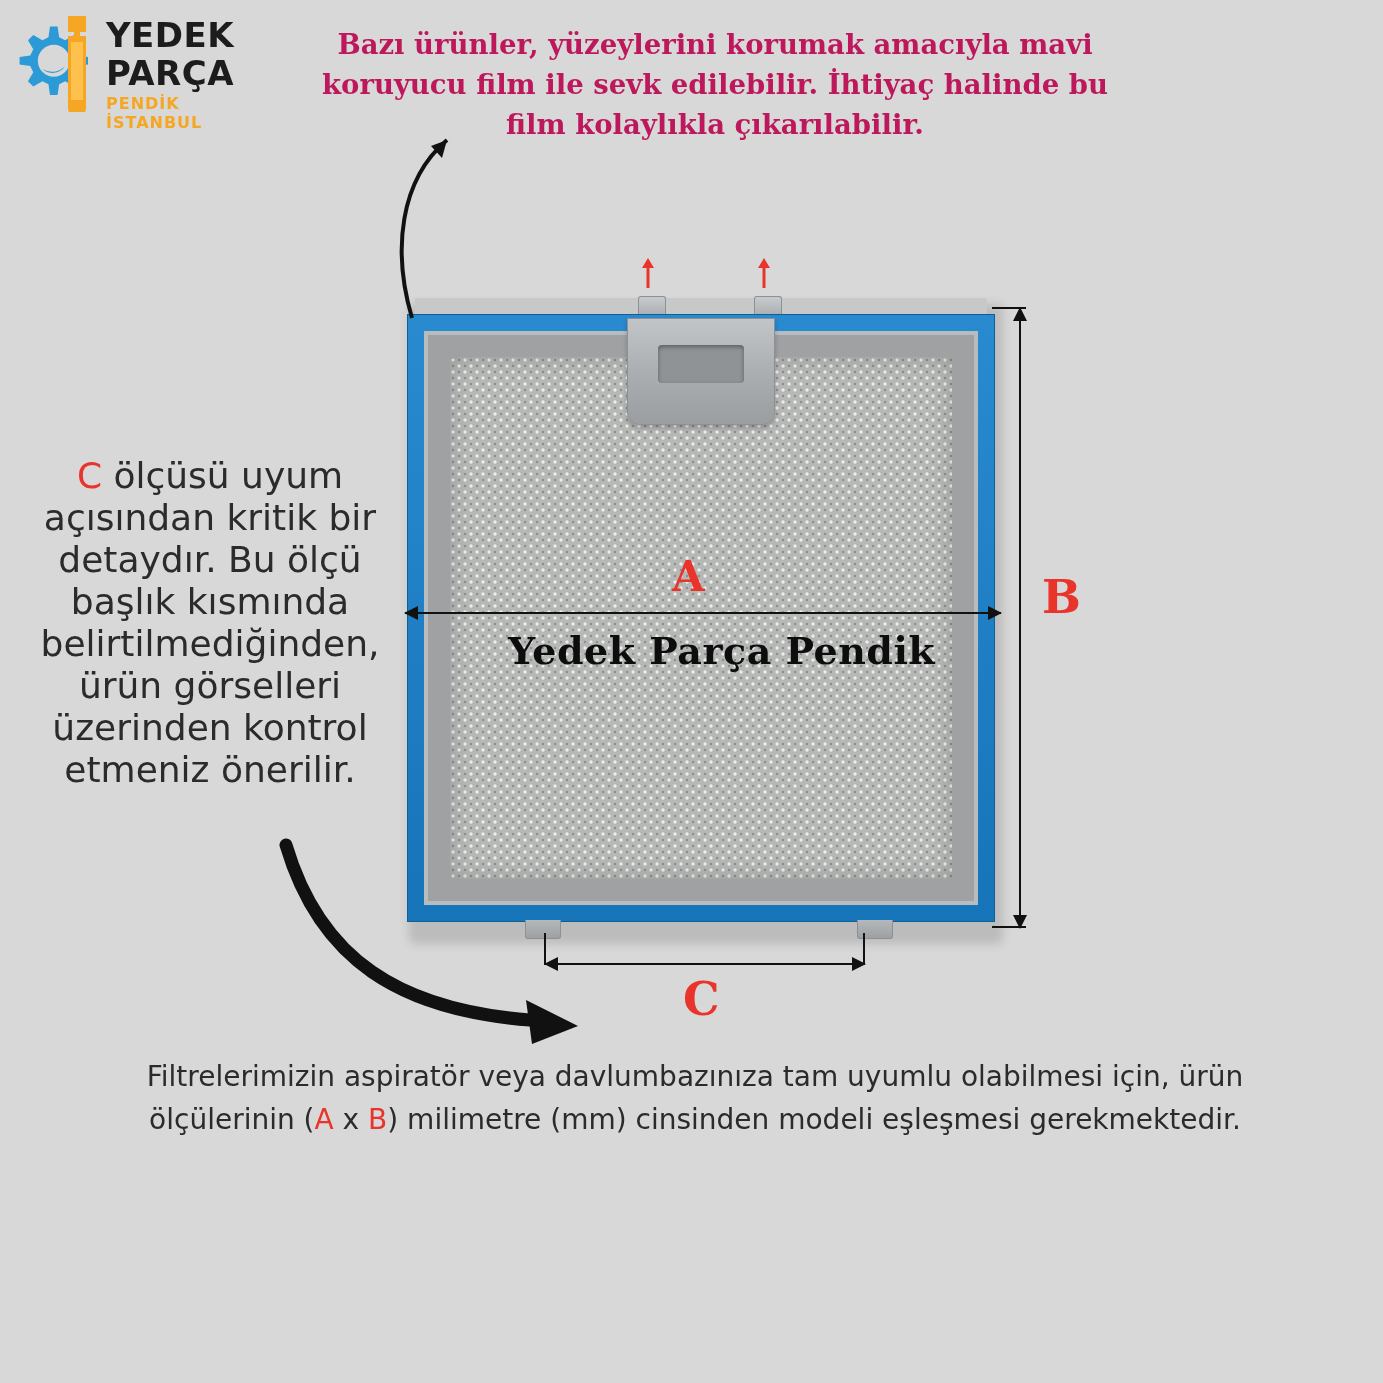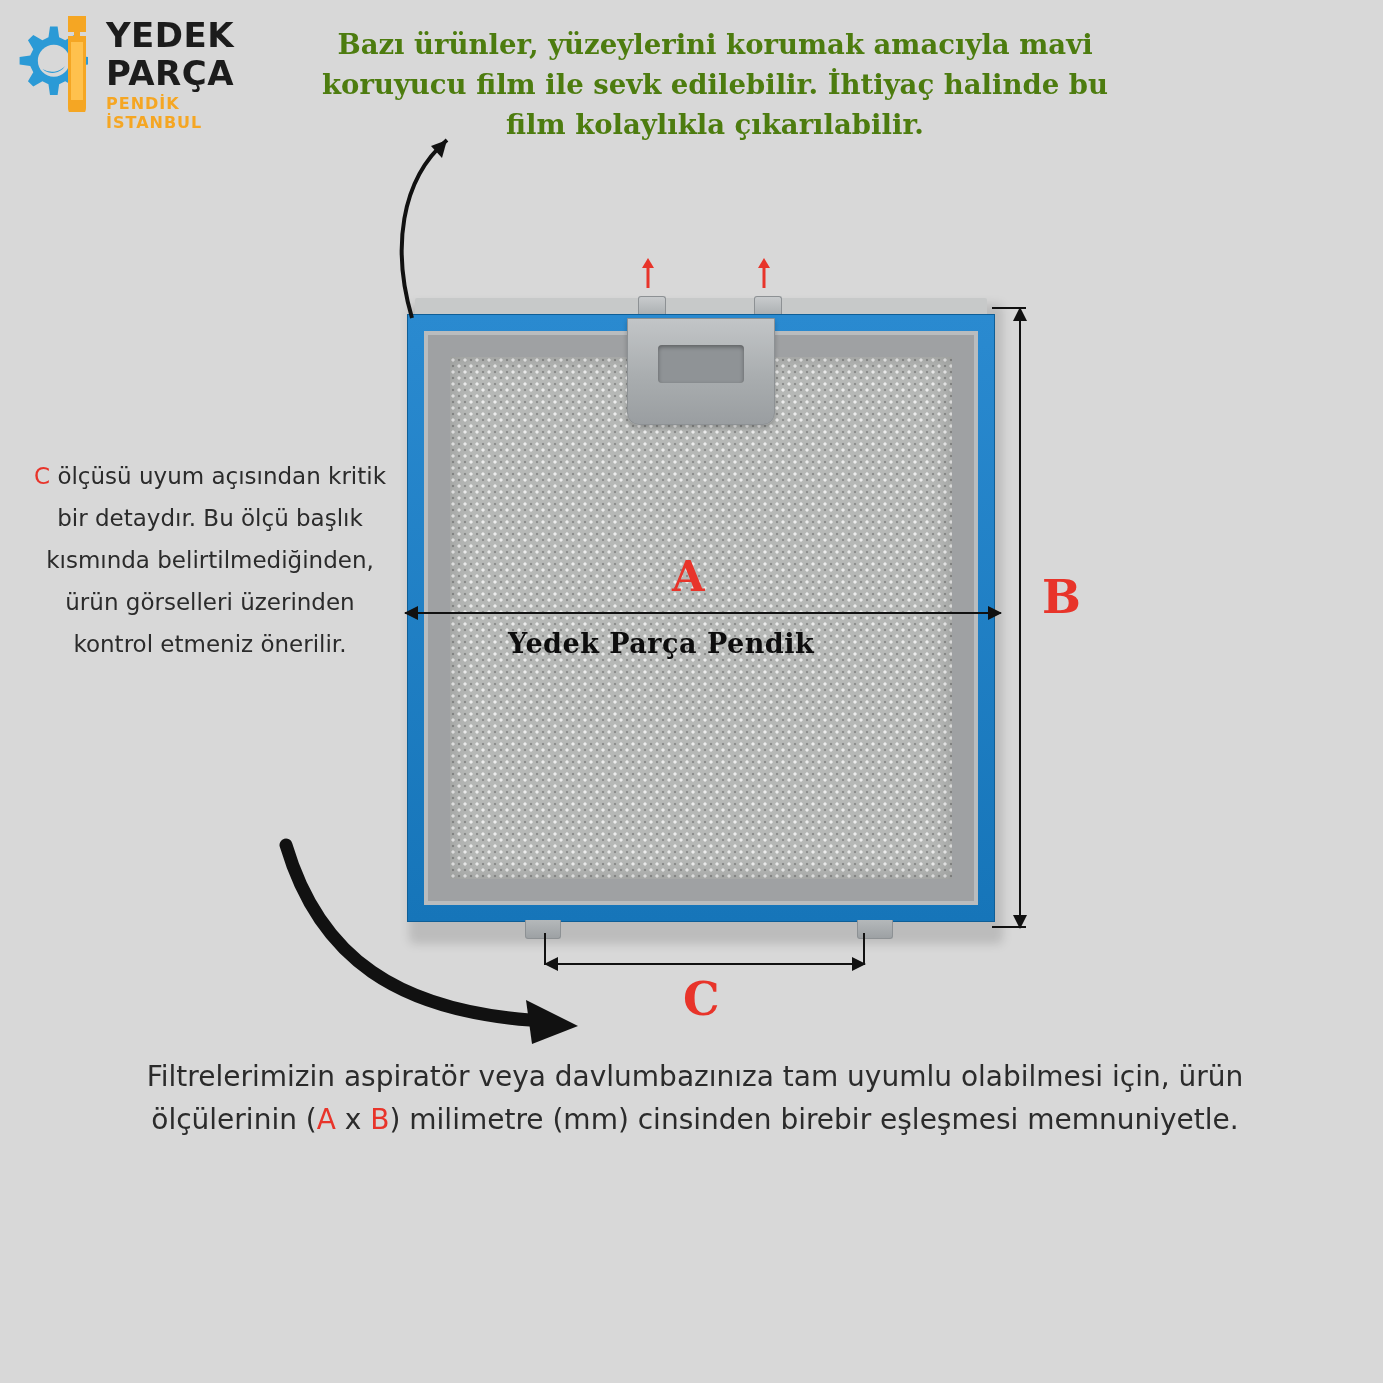--- a/index.html
+++ b/index.html
@@ -69,21 +69,21 @@
   .top-note {
     position: absolute;
     left: 320px;
     top: 24px;
     width: 790px;
     text-align: center;
     font-family: "DejaVu Serif", serif;
     font-weight: bold;
     font-size: 27.5px;
     line-height: 40px;
-    color: #4d7c0f;
+    color: #be185d;
   }
 
   
   .tab-note {
     position: absolute;
     left: 452px;
     top: 210px;
     width: 460px;
     text-align: center;
     font-family: "DejaVu Sans", sans-serif;
@@ -326,34 +326,34 @@
     font-weight: bold;
     font-size: 46px;
     color: #e8342a;
   }
   .watermark {
     position: absolute;
     left: 508px;
     top: 628px;
     font-family: "DejaVu Serif", serif;
     font-weight: bold;
-    font-size: 27px;
+    font-size: 38px;
     color: #0d0d0d;
     letter-spacing: 0.5px;
   }
 
   
   .left-note {
     position: absolute;
     left: 30px;
     top: 455px;
     width: 360px;
     text-align: center;
     font-family: "DejaVu Sans", sans-serif;
-    font-size: 23px;
+    font-size: 36px;
     line-height: 42px;
     color: #2b2b2b;
   }
   .left-note .red { color: #e8342a; }
 
   
   .bottom-note {
     position: absolute;
     left: 95px;
     top: 1055px;
@@ -443,21 +443,21 @@
 
   <div class="label-a">A</div>
   <div class="label-b">B</div>
   <div class="label-c">C</div>
 
   <div class="left-note">
     <span class="red">C</span><span> ölçüsü uyum açısından kritik bir detaydır. Bu ölçü başlık kısmında belirtilmediğinden, ürün görselleri üzerinden kontrol etmeniz önerilir.</span>
   </div>
 
   <div class="bottom-note">
-    <span>Filtrelerimizin aspiratör veya davlumbazınıza tam uyumlu olabilmesi için, ürün ölçülerinin (</span><span class="red">A</span><span> x </span><span class="red">B</span><span>) milimetre (mm) cinsinden birebir eşleşmesi memnuniyetle.</span>
+    <span>Filtrelerimizin aspiratör veya davlumbazınıza tam uyumlu olabilmesi için, ürün ölçülerinin (</span><span class="red">A</span><span> x </span><span class="red">B</span><span>) milimetre (mm) cinsinden modeli eşleşmesi gerekmektedir.</span>
   </div>
 
 
   <svg class="arrows" viewBox="0 0 1383 1383">
 
     <g>
       <path d="M412 318 C 392 250, 400 180, 447 140" stroke="#111" stroke-width="4" fill="none"></path>
       <path d="M447 140 l -16 6 l 11 12 z" fill="#111"></path>
     </g>
 

